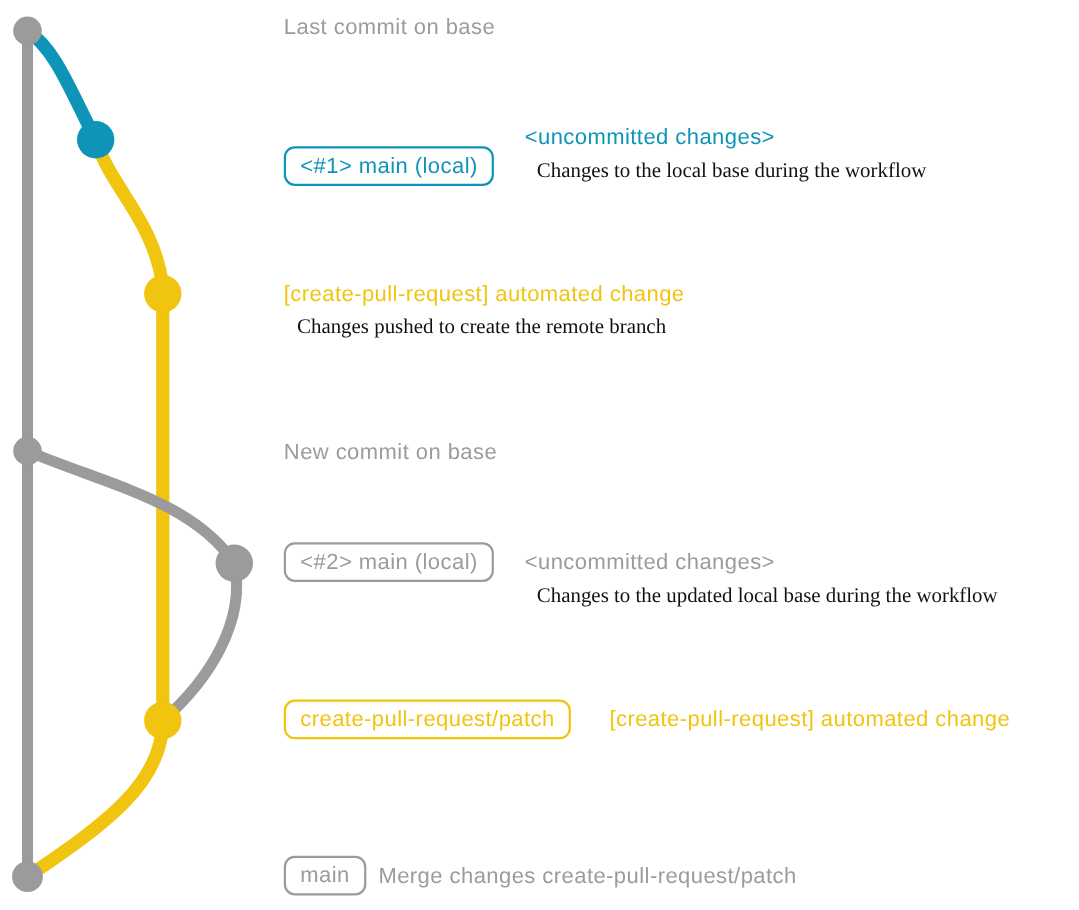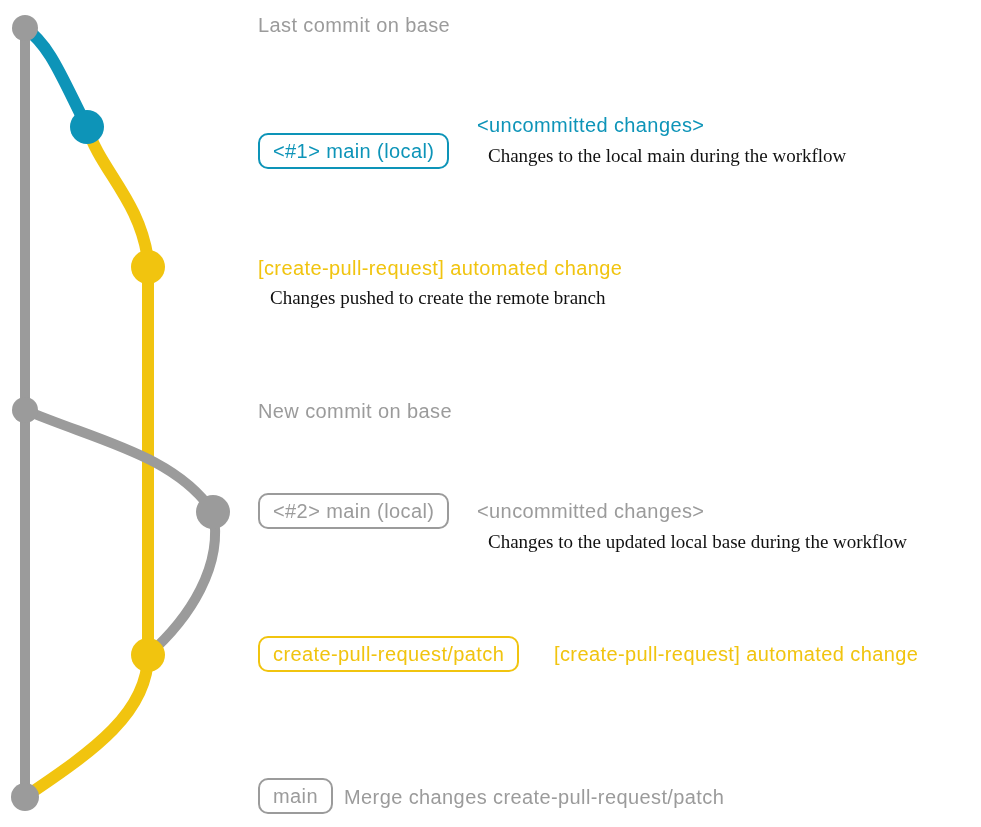--- a/index.html
+++ b/index.html
@@ -57,21 +57,21 @@
     <circle cx="148" cy="655" r="17" class="f-yellow"></circle>
     <circle cx="25" cy="797" r="14" class="f-gray"></circle>
   </svg>
 
   <div class="ann sans c-gray" style="left:258px;top:14px;">Last commit on base</div>
 
   <div class="ann" style="left:258px;top:109px;margin-top:24px;">
     <span class="tag b-blue">&lt;#1&gt; main (local)</span>
   </div>
   <div class="ann sans c-blue" style="left:477px;top:114px;">&lt;uncommitted changes&gt;</div>
-  <div class="ann serif" style="left:488px;top:146px;">Changes to the local main during the workflow</div>
+  <div class="ann serif" style="left:488px;top:146px;">Changes to the local base during the workflow</div>
 
   <div class="ann sans c-yellow" style="left:258px;top:257px;">[create-pull-request] automated change</div>
   <div class="ann serif" style="left:270px;top:288px;">Changes pushed to create the remote branch</div>
 
   <div class="ann sans c-gray" style="left:258px;top:400px;">New commit on base</div>
 
   <div class="ann" style="left:258px;top:493px;">
     <span class="tag b-gray">&lt;#2&gt; main (local)</span>
   </div>
   <div class="ann sans c-gray" style="left:477px;top:500px;">&lt;uncommitted changes&gt;</div>

